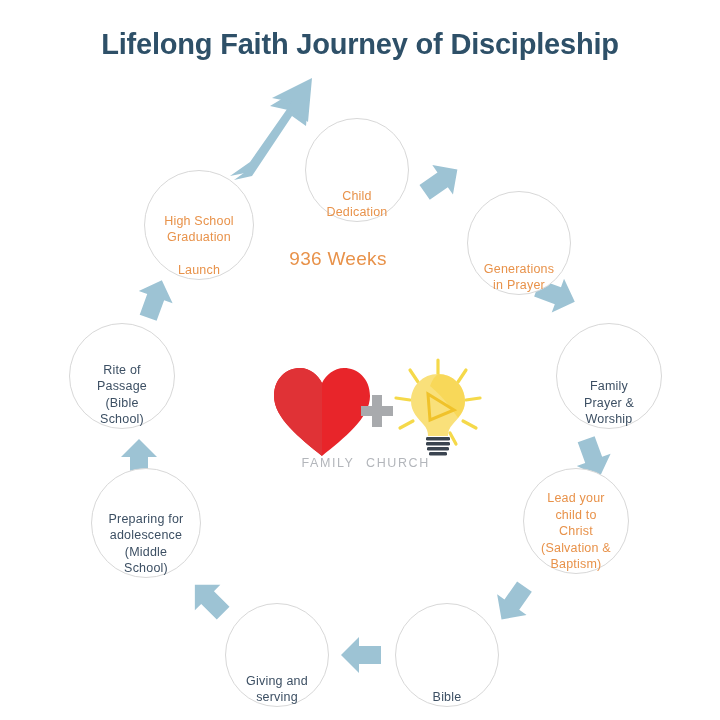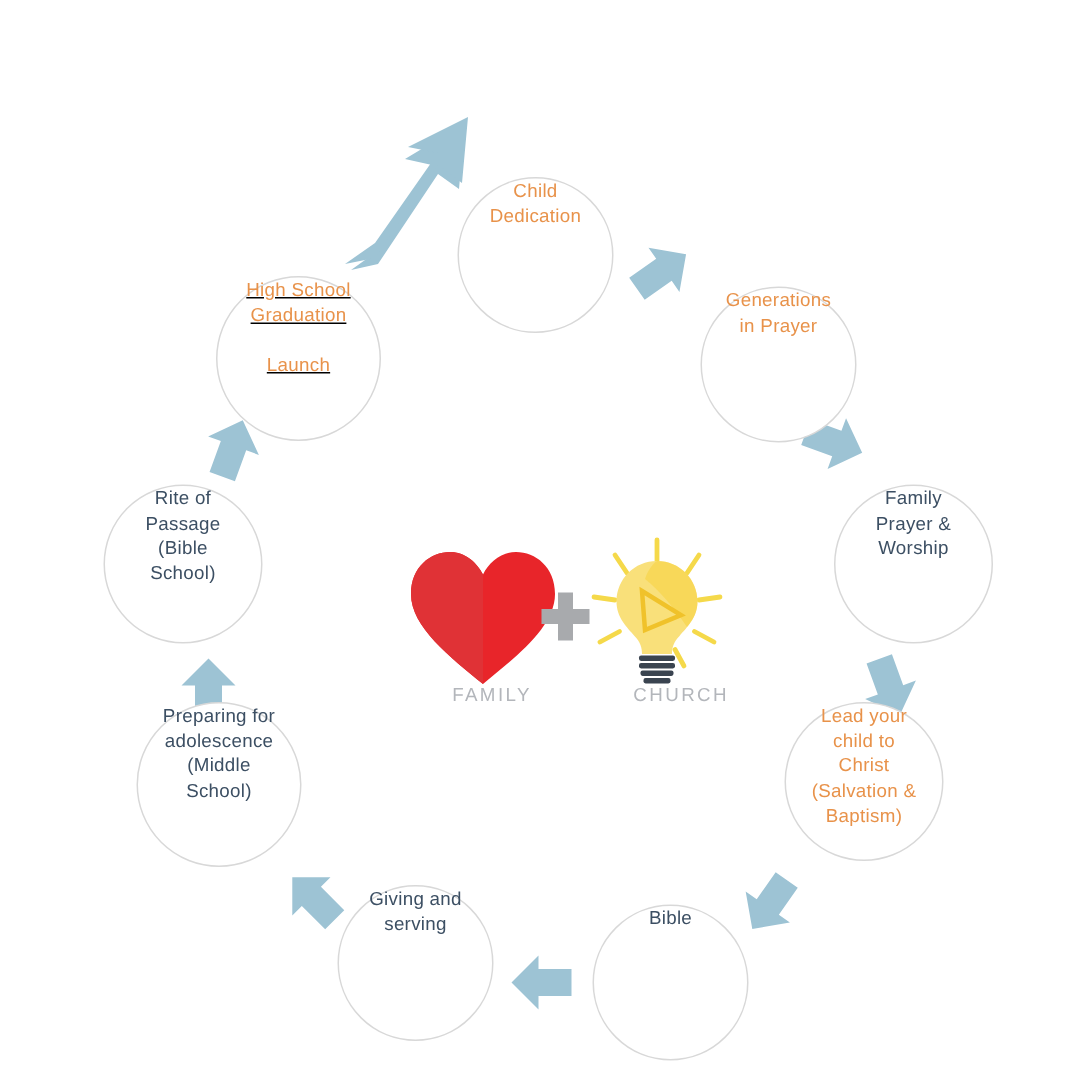--- a/index.html
+++ b/index.html
@@ -34,21 +34,21 @@
   }
 
   
   .node {
     position: absolute;
     border-radius: 50%;
     background: #ffffff;
     border: 1px solid #d8d8d8;
     box-sizing: border-box;
     display: flex;
-    align-items: flex-start;
+    align-items: flex-end;
     justify-content: center;
     text-align: center;
   }
   .node .node-label {
     display: block;
     line-height: 1.33;
     padding: 0 8px;
     white-space: pre-line;
   }
   .node.orange .node-label {
@@ -94,27 +94,28 @@
   }
   .emblem-caption {
     position: absolute;
     font-size: 12.5px;
     letter-spacing: 1.6px;
     color: #b3b6bb;
     font-weight: normal;
     font-family: "Liberation Sans", sans-serif;
   }
   #family-caption { left: 6px;  top: 100px; width: 120px; text-align: center; }
-  #church-caption { left: 104px; top: 100px; width: 120px; text-align: right; }
+  #church-caption { left: 104px; top: 100px; width: 120px; text-align: left; }
 </style>
 </head>
 <body>
 
 <div id="canvas">
 
+  <div id="page-title">Lifelong Faith Journey of Discipleship</div>
 
   <div id="arrows-layer">
       <div class="arrow" style="left: 418px; top: 158px; transform: rotate(55deg);">
         <svg width="46" height="46" viewBox="0 0 46 46">
           <path d="M23 3 L 41 21 L 32 21 L 32 43 L 14 43 L 14 21 L 5 21 Z" fill="#9dc3d4"></path>
         </svg>
       </div>
       <div class="arrow" style="left: 533px; top: 272px; transform: rotate(110deg);">
         <svg width="46" height="46" viewBox="0 0 46 46">
           <path d="M23 3 L 41 21 L 32 21 L 32 43 L 14 43 L 14 21 L 5 21 Z" fill="#9dc3d4"></path>
@@ -175,44 +176,45 @@
       <div class="node orange" style="left: 523px; top: 468px; width: 106px; height: 106px;">
         <span class="node-label">Lead your
 child to
 Christ
 (Salvation &amp;
 Baptism)</span>
       </div>
       <div class="node slate" style="left: 395px; top: 603px; width: 104px; height: 104px;">
         <span class="node-label">Bible</span>
       </div>
-      <div class="node slate" style="left: 225px; top: 590px; width: 104px; height: 104px;">
+      <div class="node slate" style="left: 225px; top: 603px; width: 104px; height: 104px;">
         <span class="node-label">Giving and
 serving</span>
       </div>
       <div class="node slate" style="left: 91px; top: 468px; width: 110px; height: 110px;">
         <span class="node-label">Preparing for
 adolescence
 (Middle
 School)</span>
       </div>
       <div class="node slate" style="left: 69px; top: 323px; width: 106px; height: 106px;">
         <span class="node-label">Rite of
 Passage
 (Bible
 School)</span>
       </div>
-      <div class="node orange" style="left: 144px; top: 184px; width: 110px; height: 110px; text-decoration: underline;">
+      <div class="node orange" style="left: 144px; top: 170px; width: 110px; height: 110px;">
         <span class="node-label">High School
 Graduation
 
 Launch</span>
       </div>
     </div>
 
+  <div id="weeks-label">936 Weeks</div>
 
   <div id="center-emblem">
 
     <span style="position:absolute; left:8px; top:10px;">
       <svg width="104" height="92" viewBox="0 0 104 92" aria-hidden="true">
         <path d="M52 90 C 30 72, 4 52, 4 30 C 4 12, 17 2, 30 2 C 40 2, 48 9, 52 17 C 56 9, 64 2, 74 2 C 87 2, 100 12, 100 30 C 100 52, 74 72, 52 90 Z" fill="#e8252a"></path>
         <path d="M52 90 C 30 72, 4 52, 4 30 C 4 12, 17 2, 30 2 C 40 2, 48 9, 52 17 L 52 90 Z" fill="#e03236"></path>
       </svg>
     </span>
 

